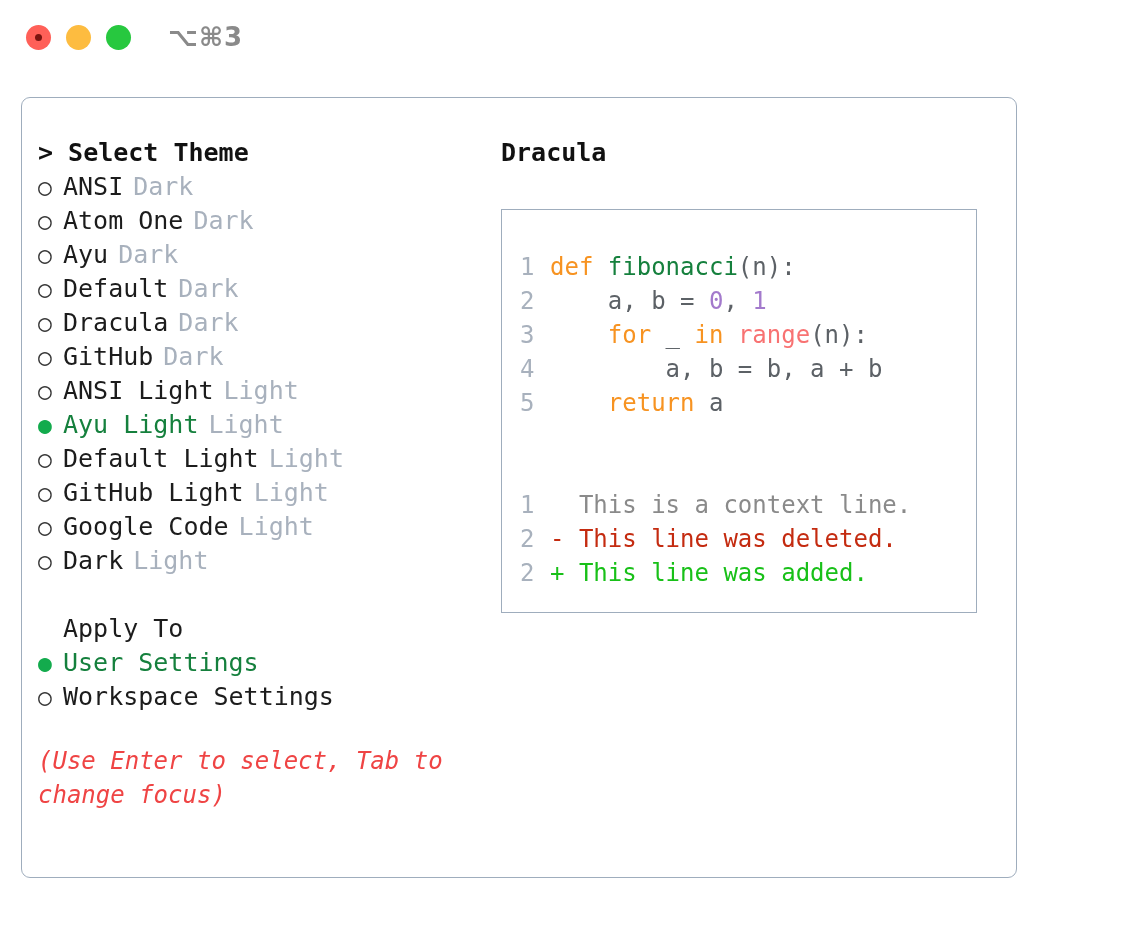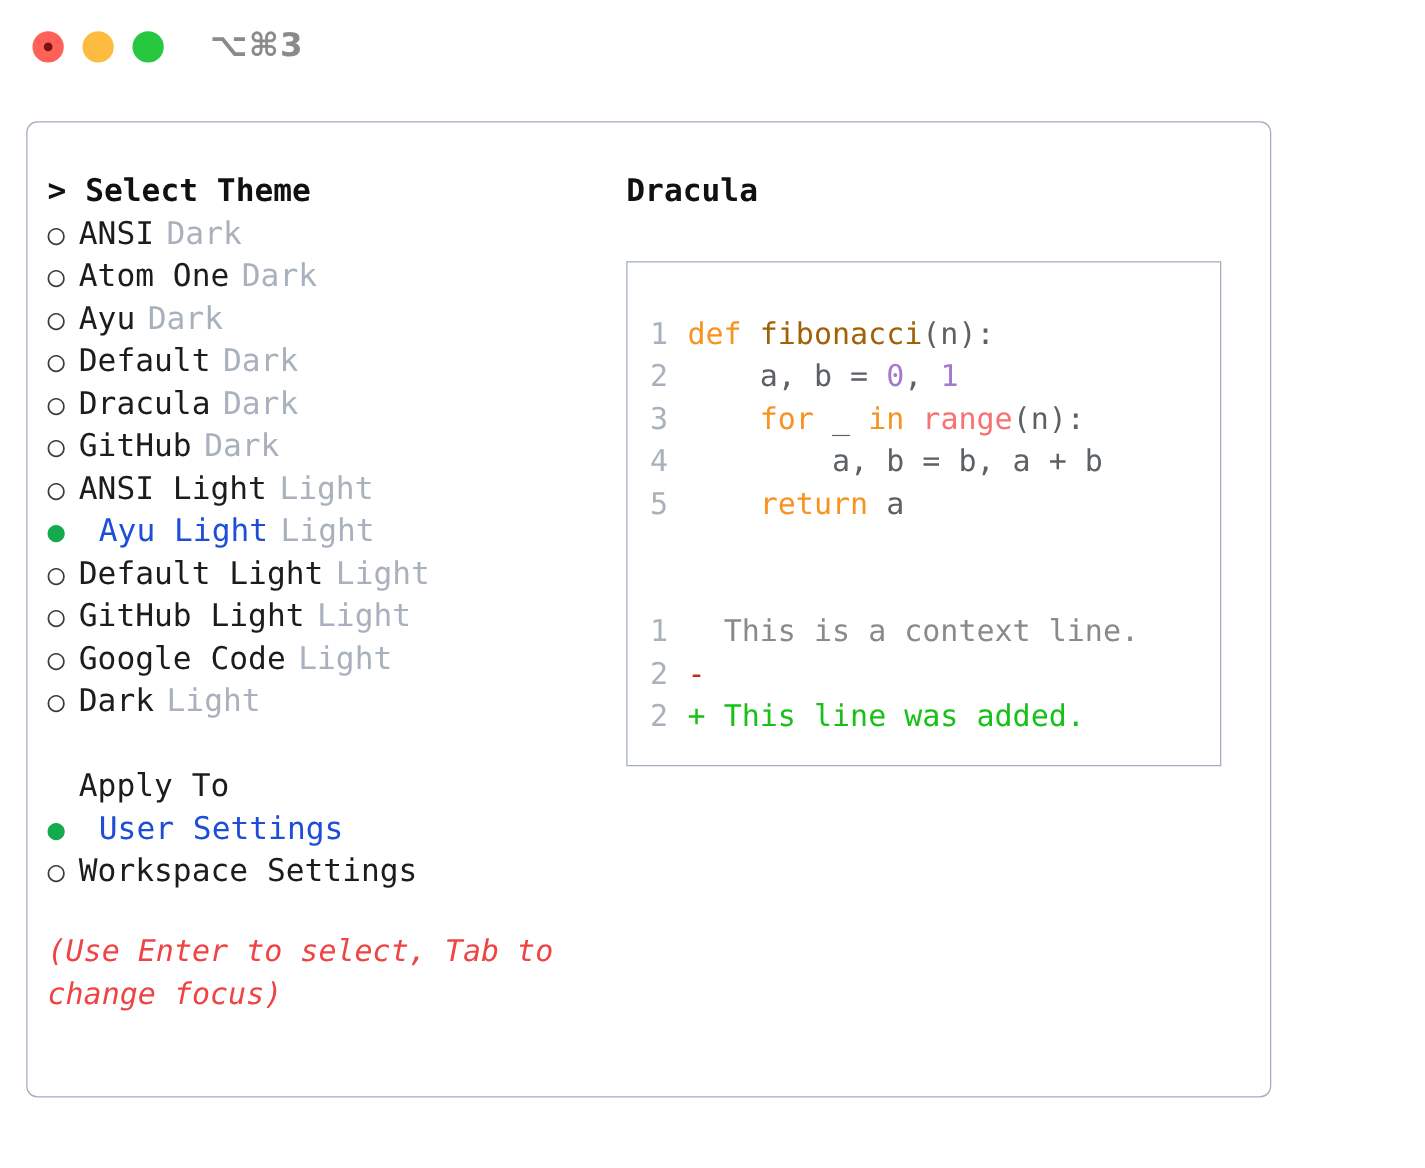--- a/index.html
+++ b/index.html
@@ -105,21 +105,21 @@
   .bullet {
     display: inline-block;
     width: 25px;
     flex: 0 0 25px;
     font-size: 23px;
     color: #3b3b3b;
     line-height: 34px;
   }
   .bullet.on { color: #13ab4d; }
   .opt-label { color: #1c1c1c; text-align: center; }
-  .opt.selected .opt-label { color: #1d4ed8; margin-left: 16px; }
+  .opt.selected .opt-label { color: #15803d; }
   .opt-tag {
     color: #a8b1bd;
     padding-left: 10px;
   }
 
   .section-gap { height: 34px; }
   .subheading {
     font-size: 25px;
     color: #1c1c1c;
     line-height: 34px;
@@ -172,21 +172,21 @@
     width: 30px;
     flex: 0 0 30px;
     color: #a8b1bd;
     text-align: left;
   }
   .code-txt { color: #5c6166; }
   .blank-line { height: 34px; }
 
   
   .t-kw   { color: #f79321; }
-  .t-fn   { color: #a16207; }
+  .t-fn   { color: #15803d; }
   .t-num  { color: #a37acc; }
   .t-bi   { color: #f87272; }
   .t-pl   { color: #5c6166; }
 
   
   .d-ctx  { color: #8a8a8a; }
   .d-del  { color: #c42b10; }
   .d-add  { color: #18c018; }
 </style>
 </head>
@@ -243,20 +243,20 @@
             <div class="code-line"><span class="ln">1</span><span class="code-txt"><span class="t-kw">def </span><span class="t-fn">fibonacci</span><span class="t-pl">(n):</span></span></div>
             <div class="code-line"><span class="ln">2</span><span class="code-txt"><span class="t-pl">    a, b = </span><span class="t-num">0</span><span class="t-pl">, </span><span class="t-num">1</span></span></div>
             <div class="code-line"><span class="ln">3</span><span class="code-txt"><span class="t-pl">    </span><span class="t-kw">for</span><span class="t-pl"> _ </span><span class="t-kw">in</span><span class="t-pl"> </span><span class="t-bi">range</span><span class="t-pl">(n):</span></span></div>
             <div class="code-line"><span class="ln">4</span><span class="code-txt"><span class="t-pl">        a, b = b, a + b</span></span></div>
             <div class="code-line"><span class="ln">5</span><span class="code-txt"><span class="t-pl">    </span><span class="t-kw">return</span><span class="t-pl"> a</span></span></div>
           </div>
         <div class="blank-line"></div>
         <div class="blank-line"></div>
         <div id="diff-lines">
             <div class="code-line"><span class="ln">1</span><span class="d-ctx">  </span><span class="d-ctx">This is a context line.</span></div>
-            <div class="code-line"><span class="ln">2</span><span class="d-del">- </span></div>
+            <div class="code-line"><span class="ln">2</span><span class="d-del">- </span><span class="d-del">This line was deleted.</span></div>
             <div class="code-line"><span class="ln">2</span><span class="d-add">+ </span><span class="d-add">This line was added.</span></div>
           </div>
       </div>
     </div>
 
   </div>
 </div>
 
 </body></html>

